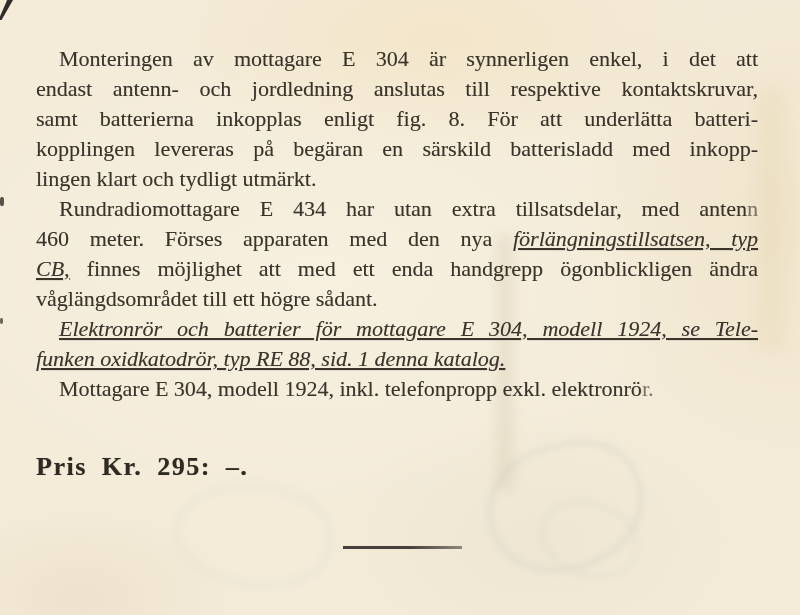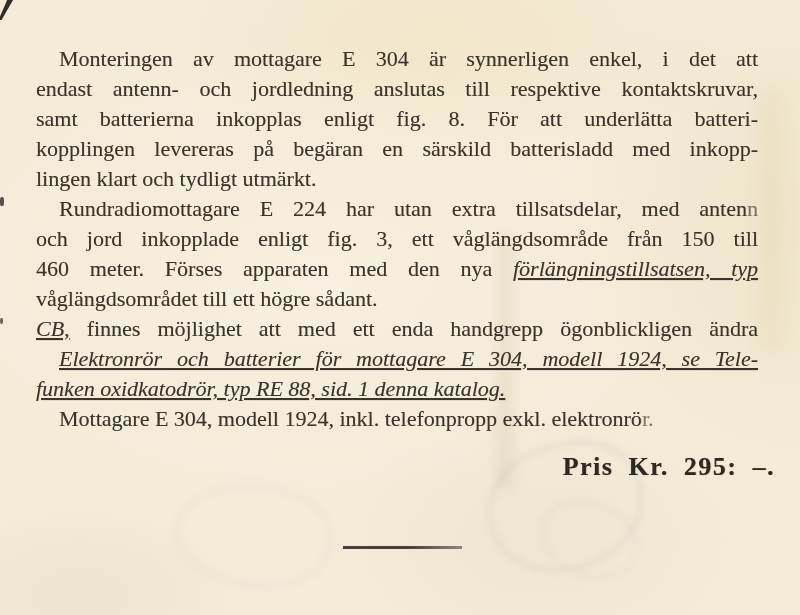--- a/index.html
+++ b/index.html
@@ -37,23 +37,23 @@
     white-space: normal;
     text-align: justify;
     text-align-last: justify;
   }
   .line.ind { padding-left: 23px; }
   .line .it { font-style: italic; text-decoration: underline; }
   .line .faded { color: rgba(58,52,43,0.45); }
   
   .price-line {
     position: absolute;
-    left: 53px; top: 452px;
+    left: 36px; top: 452px;
     width: 722px;
-    text-align: right;
+    text-align: left;
     font-size: 26px;
     font-weight: bold;
     letter-spacing: 1.5px;
     word-spacing: 7px;
     color: #2e2921;
     text-shadow: 0.4px 0.4px 0.7px rgba(46,41,33,0.45);
   }
   
   .end-rule {
     position: absolute;
@@ -131,25 +131,24 @@
   <div class="ghost-1"></div>
   <div class="ghost-2"></div>
   <div class="ghost-3"></div>
 
   <div class="text-block">
       <div class="line just ind"><span>Monteringen av mottagare E 304 är synnerligen enkel, i det att</span></div>
       <div class="line just"><span>endast antenn- och jordledning anslutas till respektive kontaktskruvar,</span></div>
       <div class="line just"><span>samt batterierna inkopplas enligt fig. 8. För att underlätta batteri-</span></div>
       <div class="line just"><span>kopplingen levereras på begäran en särskild batterisladd med inkopp-</span></div>
       <div class="line"><span>lingen klart och tydligt utmärkt.</span></div>
-      <div class="line just ind"><span>Rundradiomottagare E 224 har utan extra tillsatsdelar, med anten</span><span class="faded">n</span></div>
-      <div class="line just"><span>och jord inkopplade enligt fig. 3, ett våglängdsområde från 150 till</span></div>
+      <div class="line just ind"><span>Rundradiomottagare E 434 har utan extra tillsatsdelar, med anten</span><span class="faded">n</span></div>
       <div class="line just"><span>460 meter. Förses apparaten med den nya </span><span class="it">förlängningstillsatsen, typ</span></div>
+      <div class="line just"><span class="it">CB,</span><span> finnes möjlighet att med ett enda handgrepp ögonblickligen ändra</span></div>
       <div class="line"><span>våglängdsområdet till ett högre sådant.</span></div>
-      <div class="line just"><span class="it">CB,</span><span> finnes möjlighet att med ett enda handgrepp ögonblickligen ändra</span></div>
       <div class="line just ind"><span class="it">Elektronrör och batterier för mottagare E 304, modell 1924, se Tele-</span></div>
       <div class="line"><span class="it">funken oxidkatodrör, typ RE 88, sid. 1 denna katalog.</span></div>
       <div class="line ind"><span>Mottagare E 304, modell 1924, inkl. telefonpropp exkl. elektronrö</span><span class="faded">r.</span></div>
     </div>
 
   <div class="price-line">Pris Kr. 295: –.</div>
 
   <div class="end-rule"></div>
 
 </div>

